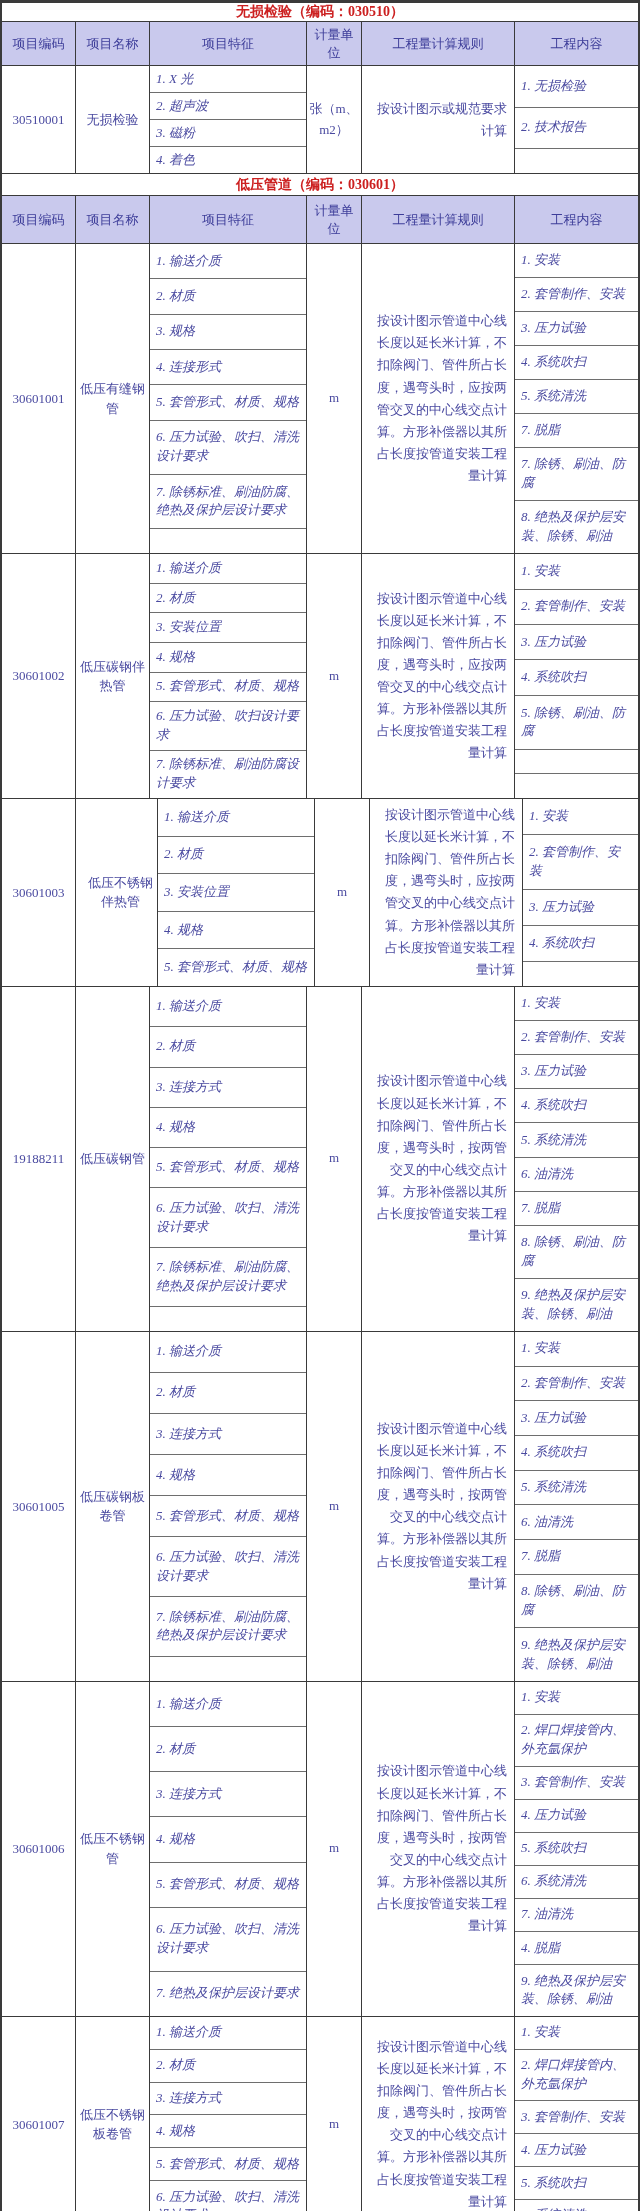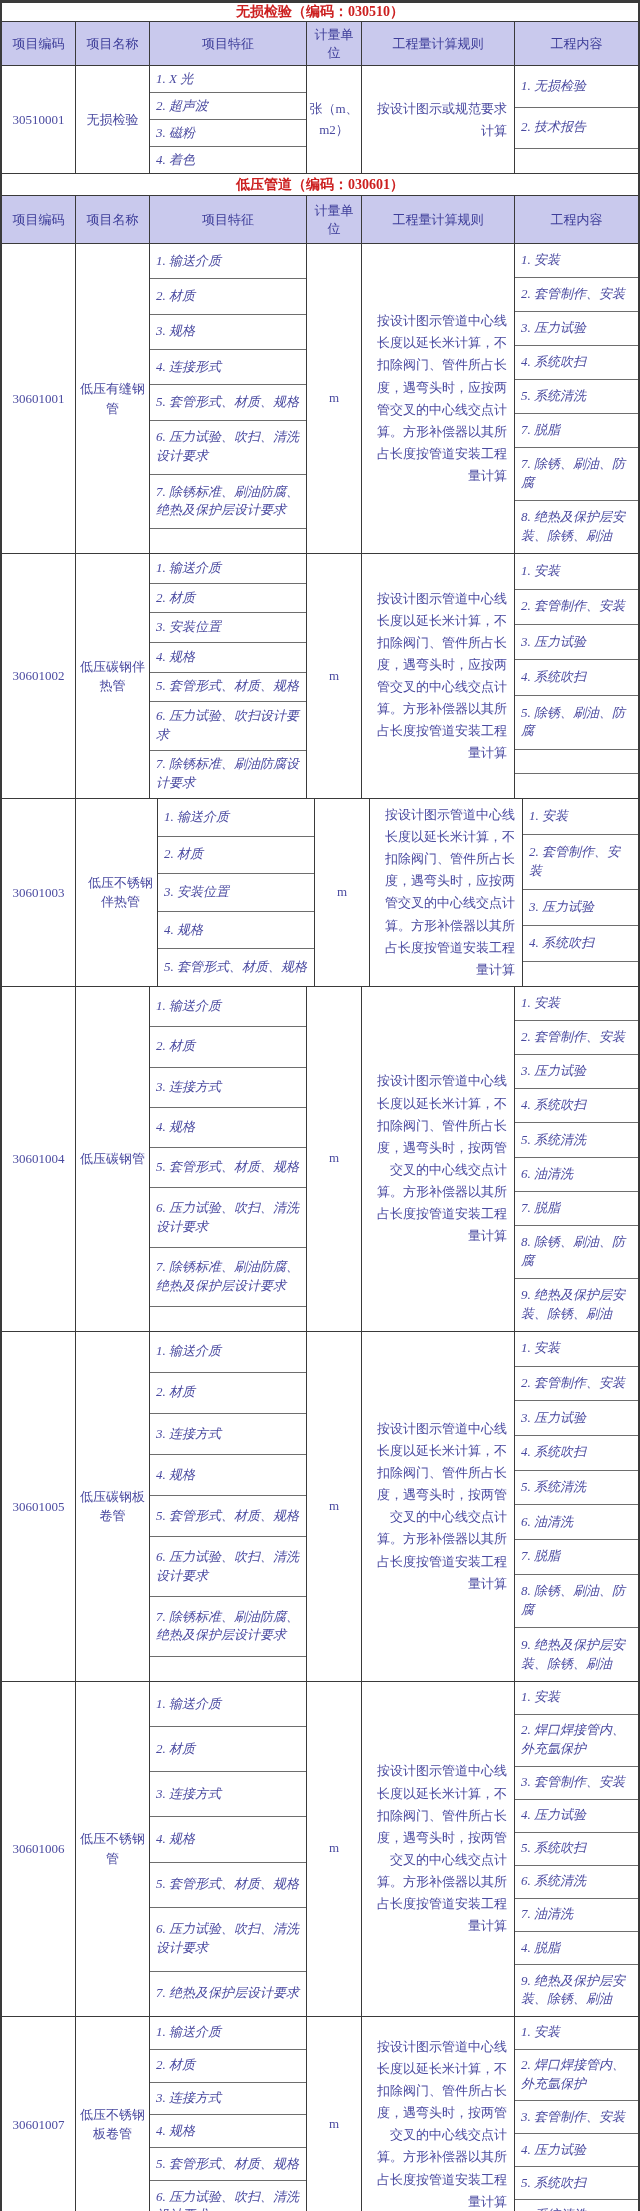--- a/index.html
+++ b/index.html
@@ -143,21 +143,21 @@
           <div class="cell rule-cell" style="flex: 0 0 153px; width: 153px;">按设计图示管道中心线长度以延长米计算，不扣除阀门、管件所占长度，遇弯头时，应按两管交叉的中心线交点计算。方形补偿器以其所占长度按管道安装工程量计算</div>
           <div class="cell stack" style="flex: 1 1 auto;">
             <div class="sub">1. 安装</div>
             <div class="sub">2. 套管制作、安装</div>
             <div class="sub">3. 压力试验</div>
             <div class="sub">4. 系统吹扫</div>
             <div class="sub"></div>
           </div>
         </div>
         <div class="grid-row" style="min-height: 345px;">
-          <div class="cell vcenter" style="flex: 0 0 74px; width: 74px;">30601004</div>
+          <div class="cell vcenter" style="flex: 0 0 74px; width: 74px;">19188211</div>
           <div class="cell vcenter" style="flex: 0 0 74px; width: 74px;">低压碳钢管</div>
           <div class="cell stack" style="flex: 0 0 157px; width: 157px;">
             <div class="sub">1. 输送介质</div>
             <div class="sub">2. 材质</div>
             <div class="sub">3. 连接方式</div>
             <div class="sub">4. 规格</div>
             <div class="sub">5. 套管形式、材质、规格</div>
             <div class="sub">6. 压力试验、吹扫、清洗设计要求</div>
             <div class="sub">7. 除锈标准、刷油防腐、绝热及保护层设计要求</div>
             <div class="sub"></div>

